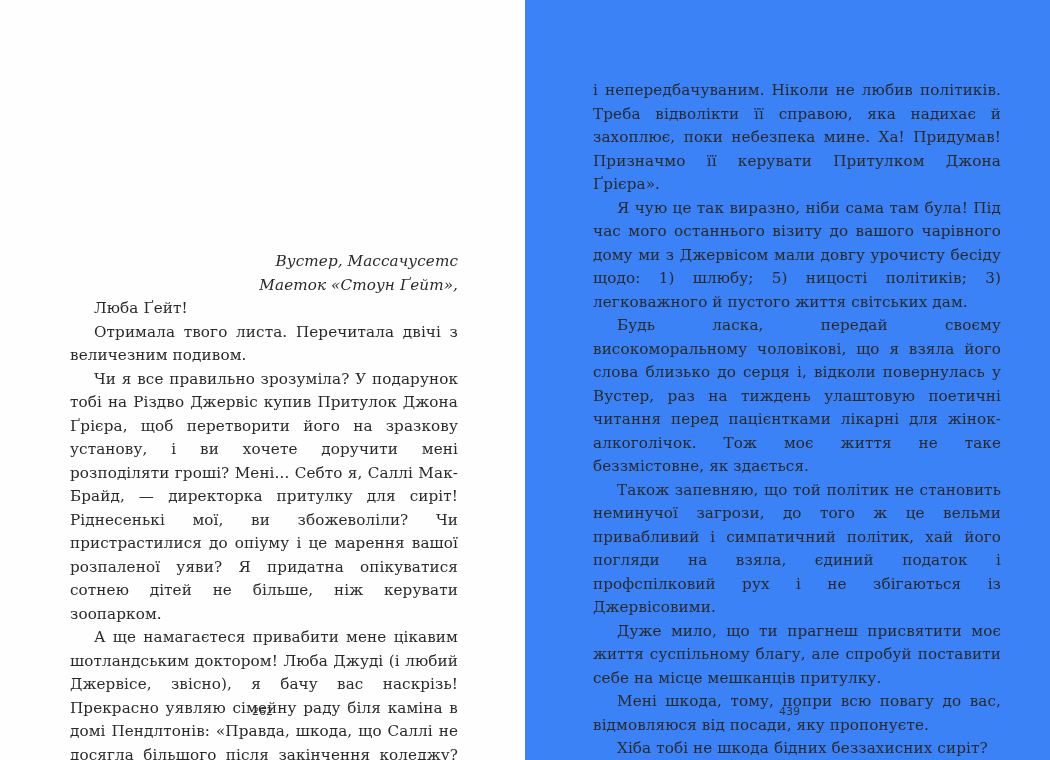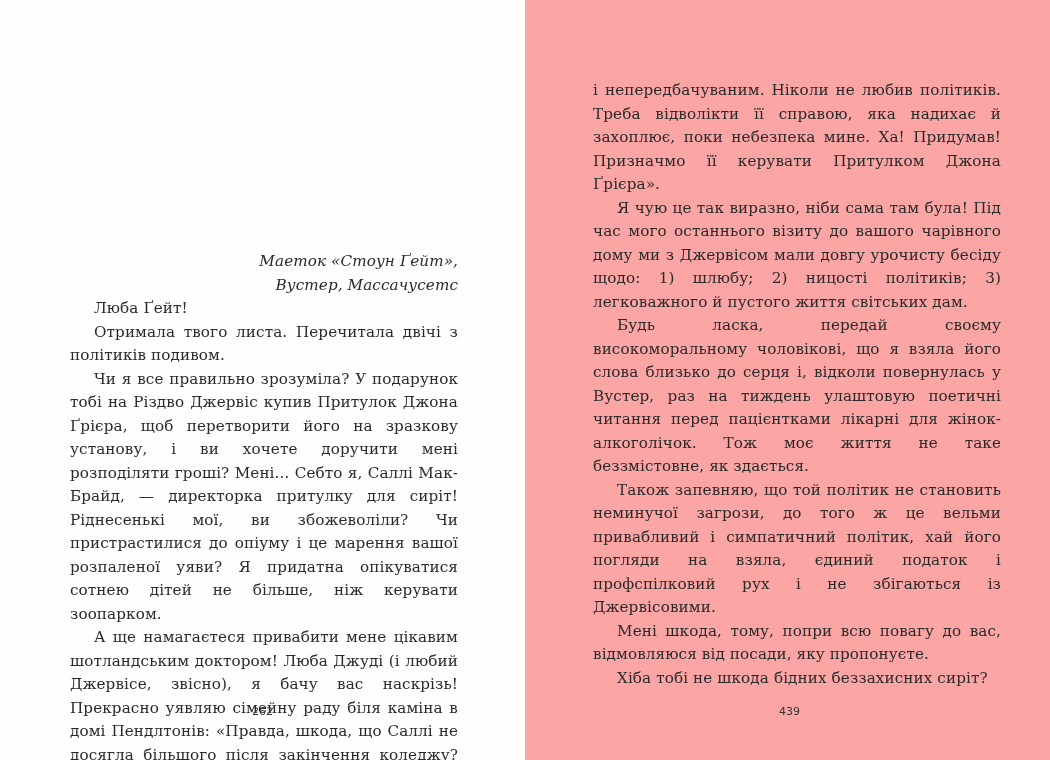--- a/index.html
+++ b/index.html
@@ -2,21 +2,21 @@
 <html><head>
   <meta charset="utf-8">
   <style>
     html, body { margin: 0; padding: 0; }
     body {
       width: 1050px; height: 760px; background: #fdfdfd; position: relative; overflow: hidden;
       font-family: "DejaVu Serif", "Liberation Serif", serif; color: #2a2a2a;
     }
     .page { position: absolute; top: 0; height: 760px; }
     .page.left { left: 0; width: 525px; background: #fefefe; }
-    .page.right { left: 525px; width: 525px; background: #fca5a5; }
+    .page.right { left: 525px; width: 525px; background: #3b82f6; }
     .text-block {
       position: absolute; font-size: 15.2px; line-height: 23.5px; text-align: justify;
       hyphens: manual; letter-spacing: 0.1px;
     }
     .left .text-block { left: 70px; width: 388px; top: 250px; }
     .right .text-block { left: 68px; width: 408px; top: 79px; }
     .heading { text-align: right; font-style: italic; }
     .heading div { line-height: 23.5px; }
     p { margin: 0; text-indent: 24px; }
     p.no-indent { text-indent: 0; }
@@ -26,35 +26,36 @@
     }
     .left .page-number { left: 252px; }
     .right .page-number { left: 254px; }
   </style>
 </head>
 <body>
 
 <div class="page left">
   <div class="text-block">
     <div class="heading">
+      <div>Вустер, Массачусетс</div>
       <div>Маеток «Стоун Ґейт»,</div>
-      <div>Вустер, Массачусетс</div>
     </div>
     <p>Люба Ґейт!</p>
-    <p>Отримала твого листа. Перечитала двічі з політиків подивом.</p>
+    <p>Отримала твого листа. Перечитала двічі з величезним подивом.</p>
     <p>Чи я все правильно зрозуміла? У подарунок тобі на Різдво Джервіс купив Притулок Джона Ґрієра, щоб перетворити його на зразкову установу, і ви хочете доручити мені розподіляти гроші? Мені... Себто я, Саллі Мак-Брайд, — директорка притулку для сиріт! Ріднесенькі мої, ви збожеволіли? Чи пристрастилися до опіуму і це марення вашої розпаленої уяви? Я придатна опікуватися сотнею дітей не більше, ніж керувати зоопарком.</p>
     <p>А ще намагаєтеся привабити мене цікавим шотландським доктором! Люба Джуді (і любий Джервісе, звісно), я бачу вас наскрізь! Прекрасно уявляю сімейну раду біля каміна в домі Пендлтонів: «Правда, шкода, що Саллі не досягла більшого після закінчення коледжу? Вона мала б робити щось корисне замість гаяти час на нікчемне світське життя у Вустері. А ще (вступає Джервіс) вона цікавиться цим клятим Геллоком, таким гарним, чарівним</p>
   </div>
   <div class="page-number">262</div>
 </div>
 
 <div class="page right">
   <div class="text-block">
     <p class="no-indent">і непередбачуваним. Ніколи не любив політиків. Треба відволікти її справою, яка надихає й захоплює, поки небезпека мине. Ха! Придумав! Призначмо її керувати Притулком Джона Ґрієра».</p>
-    <p>Я чую це так виразно, ніби сама там була! Під час мого останнього візиту до вашого чарівного дому ми з Джервісом мали довгу урочисту бесіду щодо: 1) шлюбу; 2) ницості політиків; 3) легковажного й пустого життя світських дам.</p>
+    <p>Я чую це так виразно, ніби сама там була! Під час мого останнього візиту до вашого чарівного дому ми з Джервісом мали довгу урочисту бесіду щодо: 1) шлюбу; 5) ницості політиків; 3) легковажного й пустого життя світських дам.</p>
     <p>Будь ласка, передай своєму високоморальному чоловікові, що я взяла його слова близько до серця і, відколи повернулась у Вустер, раз на тиждень улаштовую поетичні читання перед пацієнтками лікарні для жінок-алкоголічок. Тож моє життя не таке беззмістовне, як здається.</p>
     <p>Також запевняю, що той політик не становить неминучої загрози, до того ж це вельми привабливий і симпатичний політик, хай його погляди на взяла, єдиний податок і профспілковий рух і не збігаються із Джервісовими.</p>
+    <p>Дуже мило, що ти прагнеш присвятити моє життя суспільному благу, але спробуй поставити себе на місце мешканців притулку.</p>
     <p>Мені шкода, тому, попри всю повагу до вас, відмовляюся від посади, яку пропонуєте.</p>
     <p>Хіба тобі не шкода бідних беззахисних сиріт?</p>
 
   </div>
   <div class="page-number">439</div>
 </div>
 
 </body></html>

